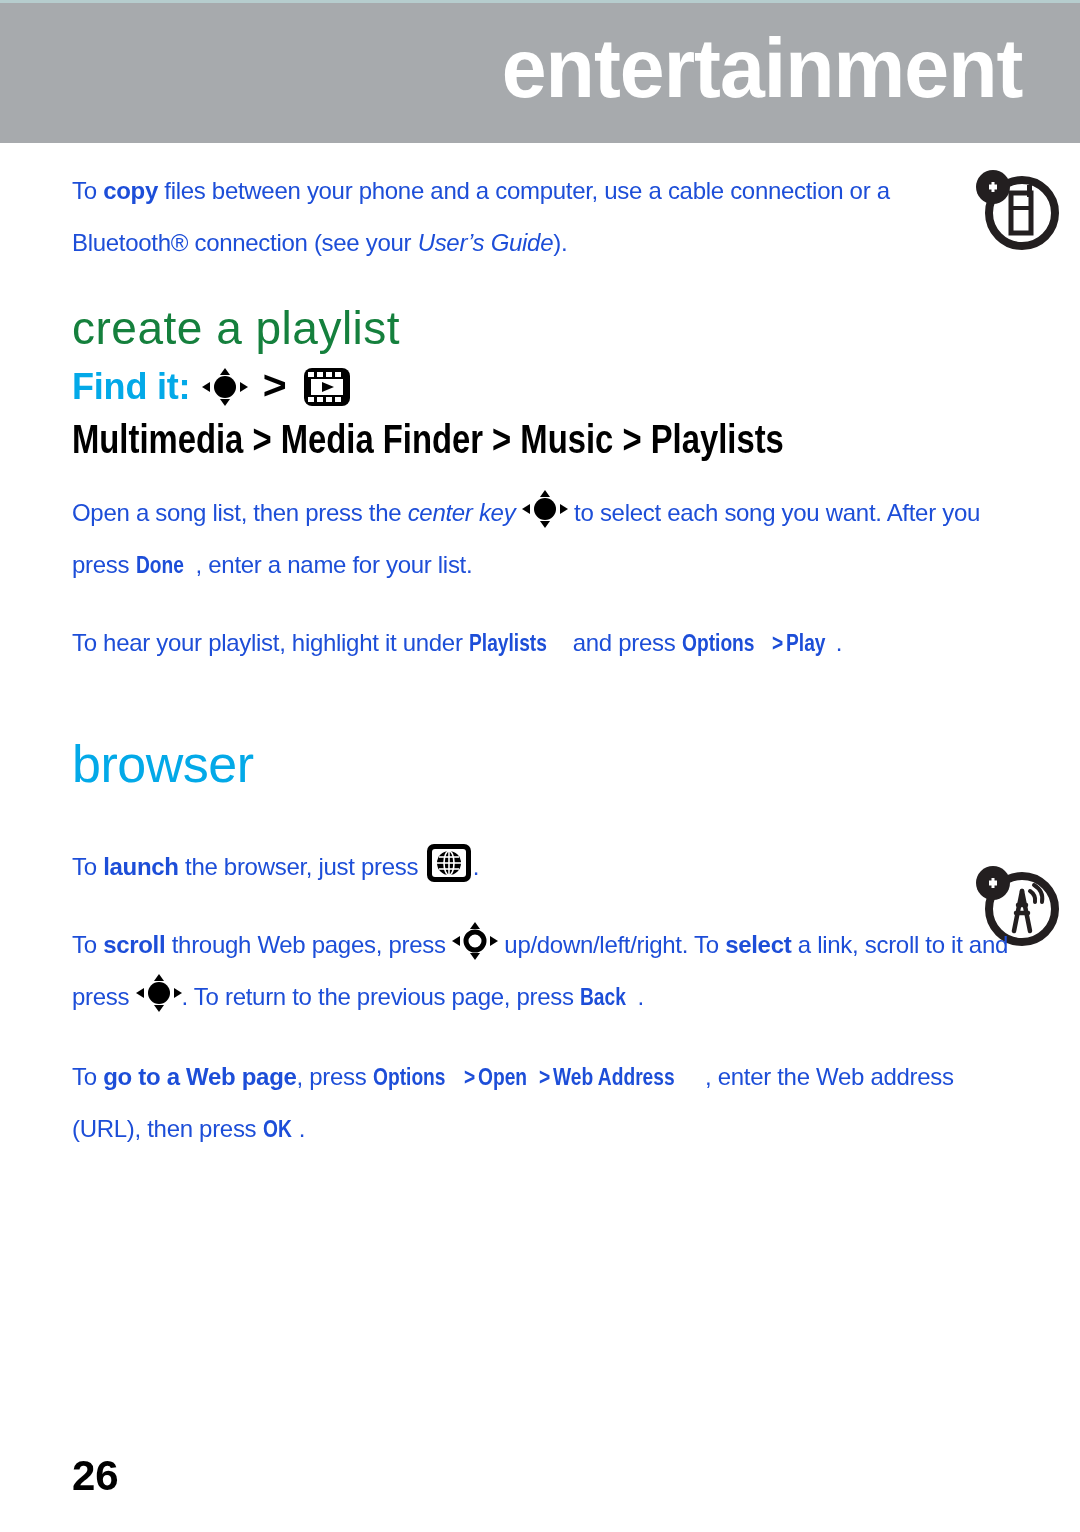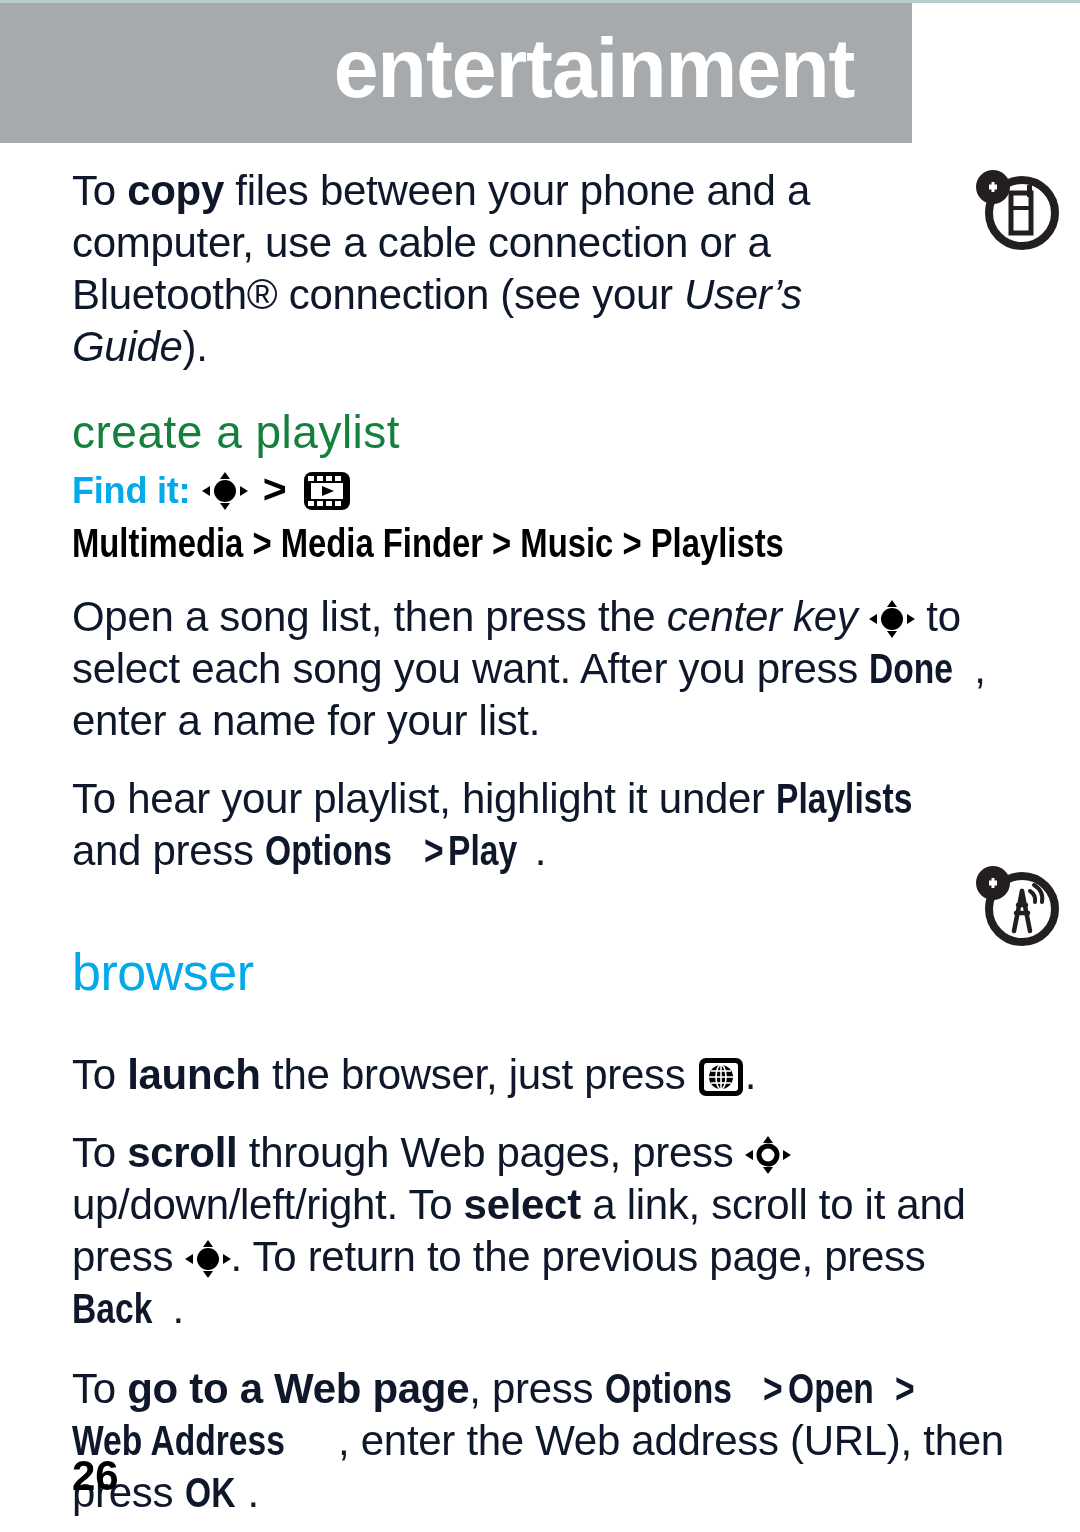--- a/index.html
+++ b/index.html
@@ -22,21 +22,21 @@
     left: 0; top: 0;
     width: 1080px;
     height: 3px;
     background: #b6cdce;
   }
 
   
   .banner {
     position: absolute;
     left: 0; top: 3px;
-    width: 912px;
+    width: 1080px;
     height: 140px;
     background: #a7aaad;
   }
   .banner-title {
     position: absolute;
     right: 58px;
     top: 17px;
     font-family: "Liberation Sans Narrow", "Liberation Sans", sans-serif;
     font-size: 84px;
     font-weight: bold;
@@ -58,23 +58,23 @@
   .col {
     position: absolute;
     left: 72px;
     top: 22px;
     width: 940px;
   }
 
   p.body {
     margin: 0 0 26px 0;
     font-family: "Liberation Sans", sans-serif;
-    font-size: 42px;
+    font-size: 24px;
     line-height: 52px;
-    color: #0f172a;
+    color: #1d4ed8;
     font-weight: 400;
     letter-spacing: -0.3px;
   }
 
   b.bold { font-weight: bold; }
   i.ital { font-style: italic; }
 
   
   .cond {
     font-family: "Liberation Sans Narrow", "Liberation Sans", sans-serif;

